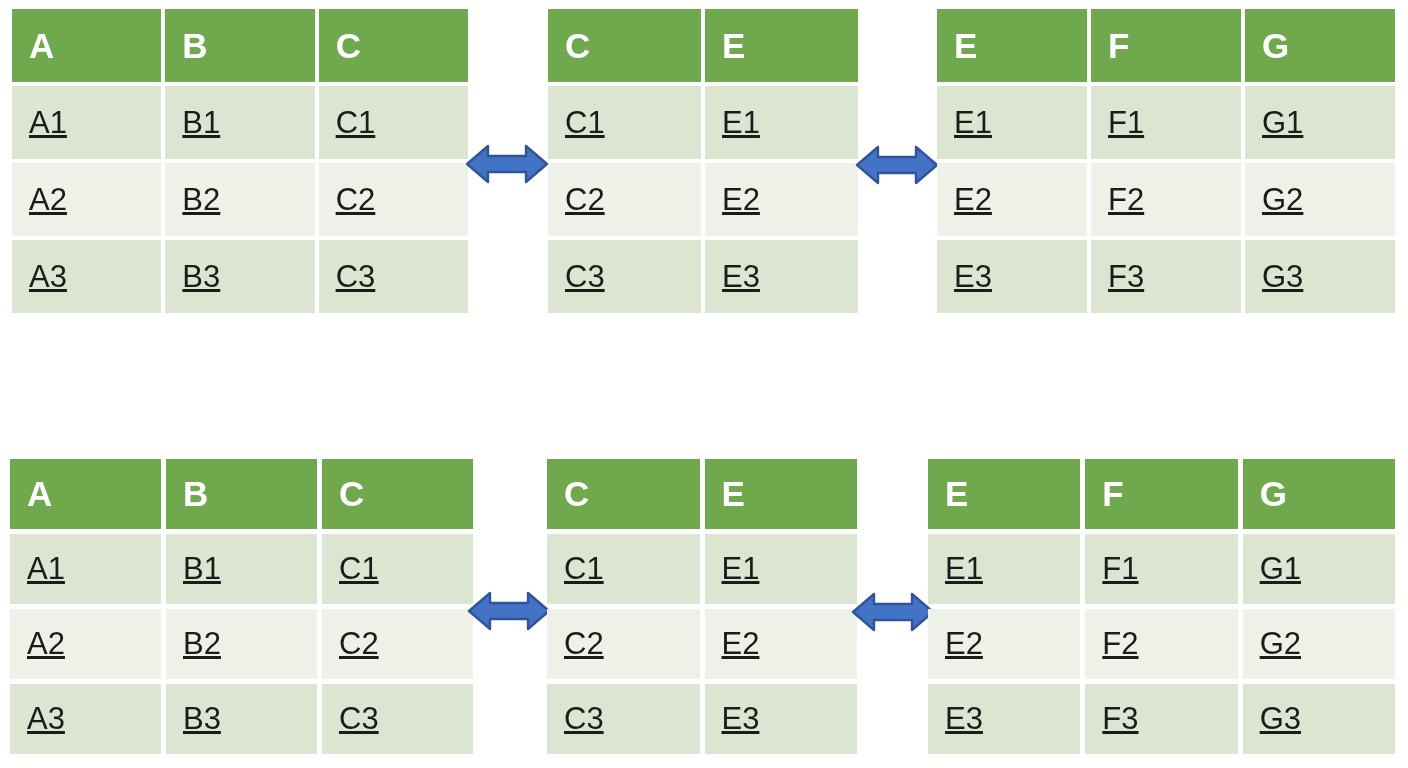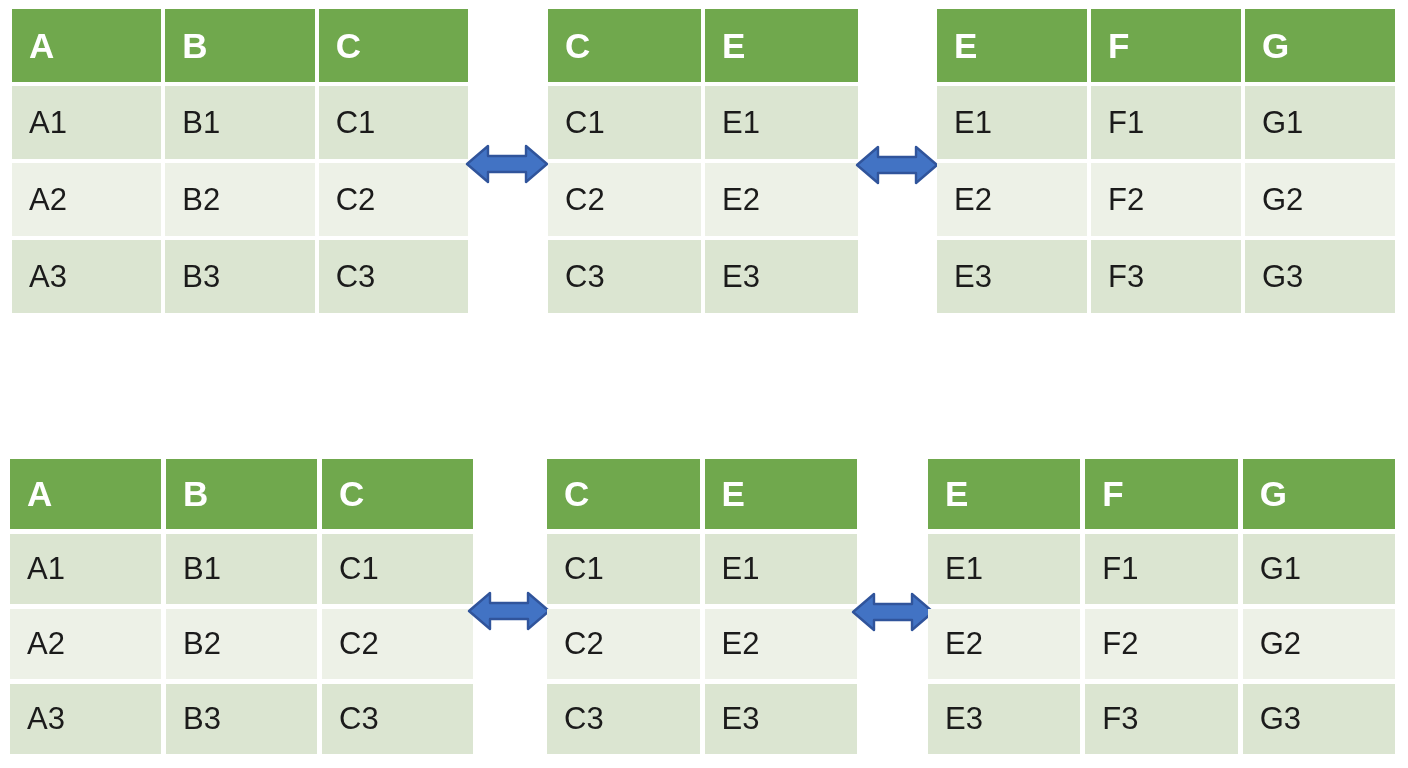--- a/index.html
+++ b/index.html
@@ -28,20 +28,21 @@
     font-weight: bold;
     font-size: 35px;
     display: flex; align-items: center;
     padding-left: 17px;
   }
   .cell {
     color: var(--cell-text, #1b1b1b);
     font-size: 31px;
     display: flex; align-items: center;
     padding-left: 17px;
+    text-decoration: underline;
   }
   .cell.odd  { background: var(--row-odd,  #DBE5D1); }
   .cell.even { background: var(--row-even, #EDF1E7); }
 
   
   .t1-top { left: 12px;  top: 9px; width: 456px; }
   .t2-top { left: 548px; top: 9px; width: 310px; }
   .t3-top { left: 937px; top: 9px; width: 458px; }
   
   .t1-bot { left: 10px;  top: 459px; width: 463px; }

